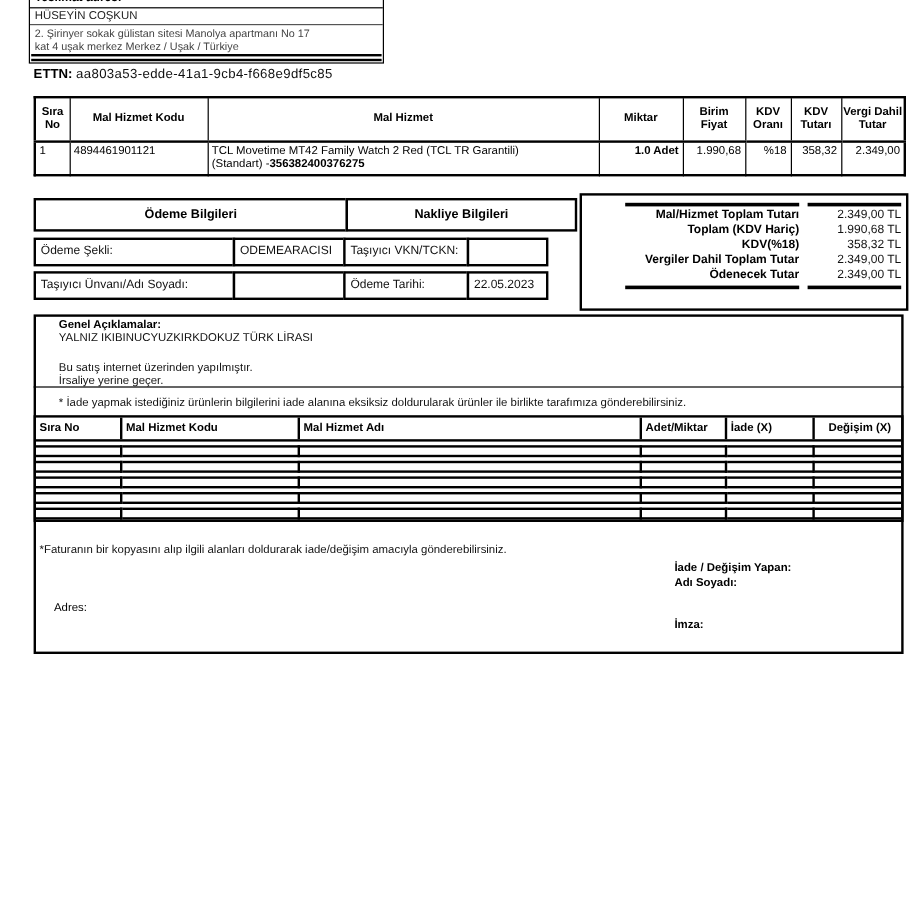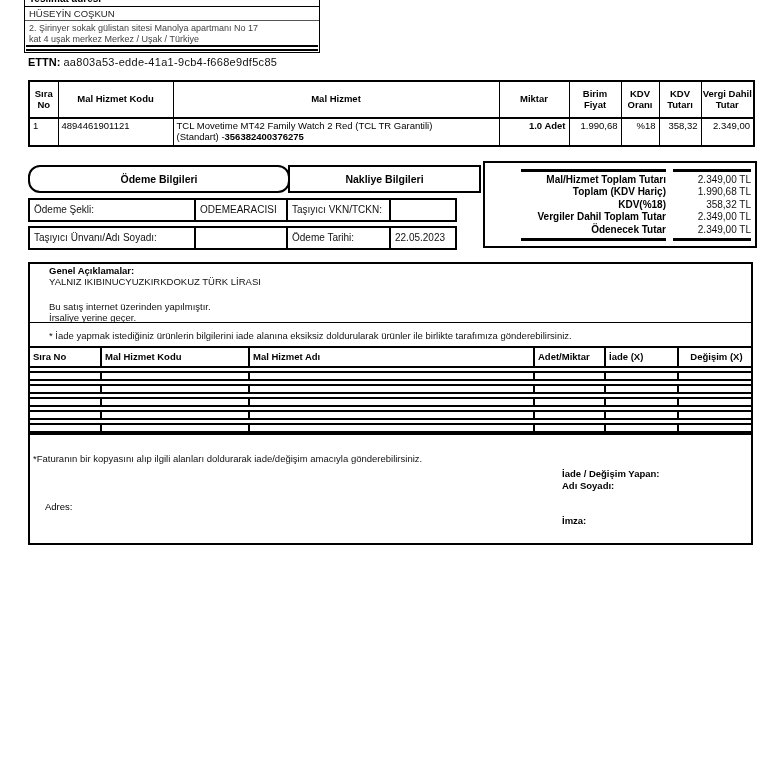--- a/index.html
+++ b/index.html
@@ -39,25 +39,25 @@
 
   
   .pay { position:absolute; left:28px; top:165px; width:455px; }
   .pay-row { display:flex; }
   .pay-cell { box-sizing:border-box; border:2px solid #000; background:#fff;
               font-size:10px; line-height:20px; padding:0 4px; height:24px; color:#111; }
   .pay-cell + .pay-cell { margin-left:-2px; }
   .pay-head .pay-cell { height:28px; line-height:24px; text-align:center;
                         font-weight:bold; font-size:10.5px; color:#000; }
   .gap5 { height:5px; } .gap4 { height:4px; }
-  .pw1 { width:262px;border-radius:12px; } .pw2 { width:193px; }
+  .pw1 { width:262px; } .pw2 { width:193px; }
   .pc1 { width:168px; } .pc2 { width:94px; } .pc3 { width:105px; } .pc4 { width:68px; }
 
   
-  .totals { position:absolute; left:483px; top:161px; width:274px; height:87px;
+  .totals { position:absolute; left:483px; top:161px; width:274px; height:98px;
             border:2px solid #000; box-sizing:border-box; padding:6px 4px 0 36px; }
   .rule-row { display:flex; gap:7px; }
   .rule-l { flex:1; border-top:3px solid #000; }
   .rule-v { width:78px; border-top:3px solid #000; }
   .tot-row { display:flex; gap:7px; font-size:10px; line-height:12.4px; }
   .tot-label { flex:1; font-weight:bold; text-align:right; }
   .tot-value { width:78px; text-align:right; color:#111; }
   .rules-pad { height:2px; }
 
   

